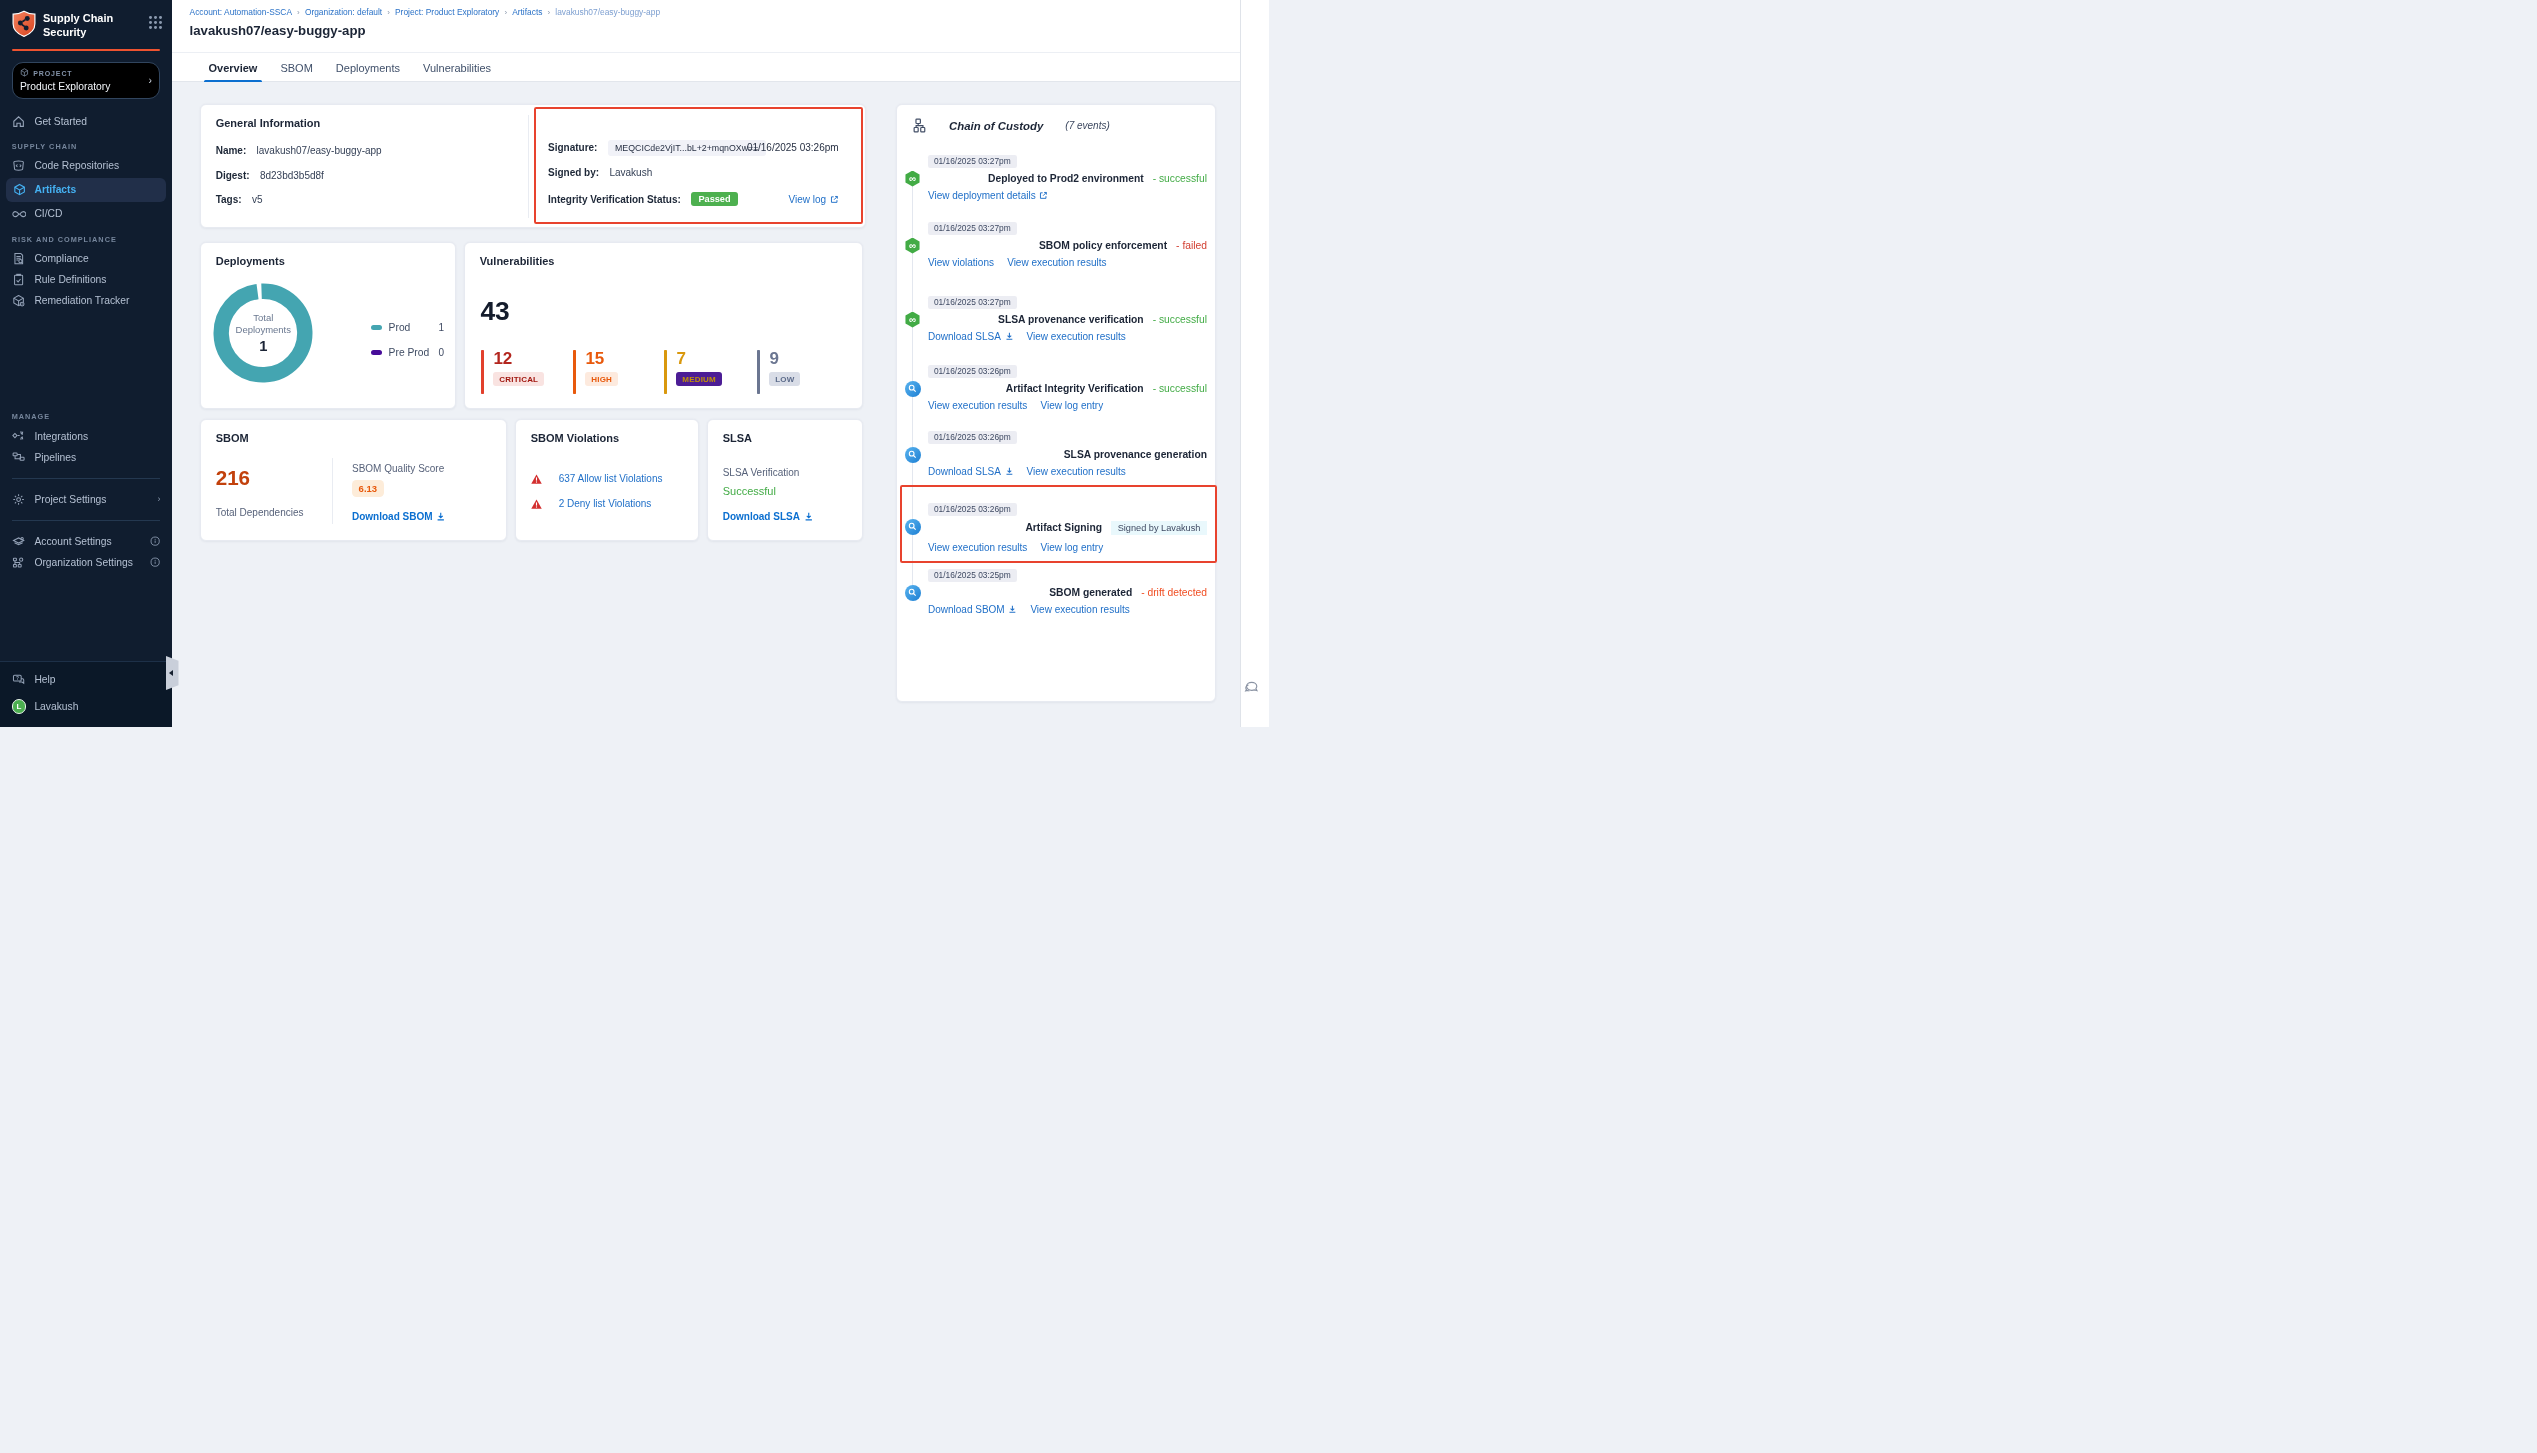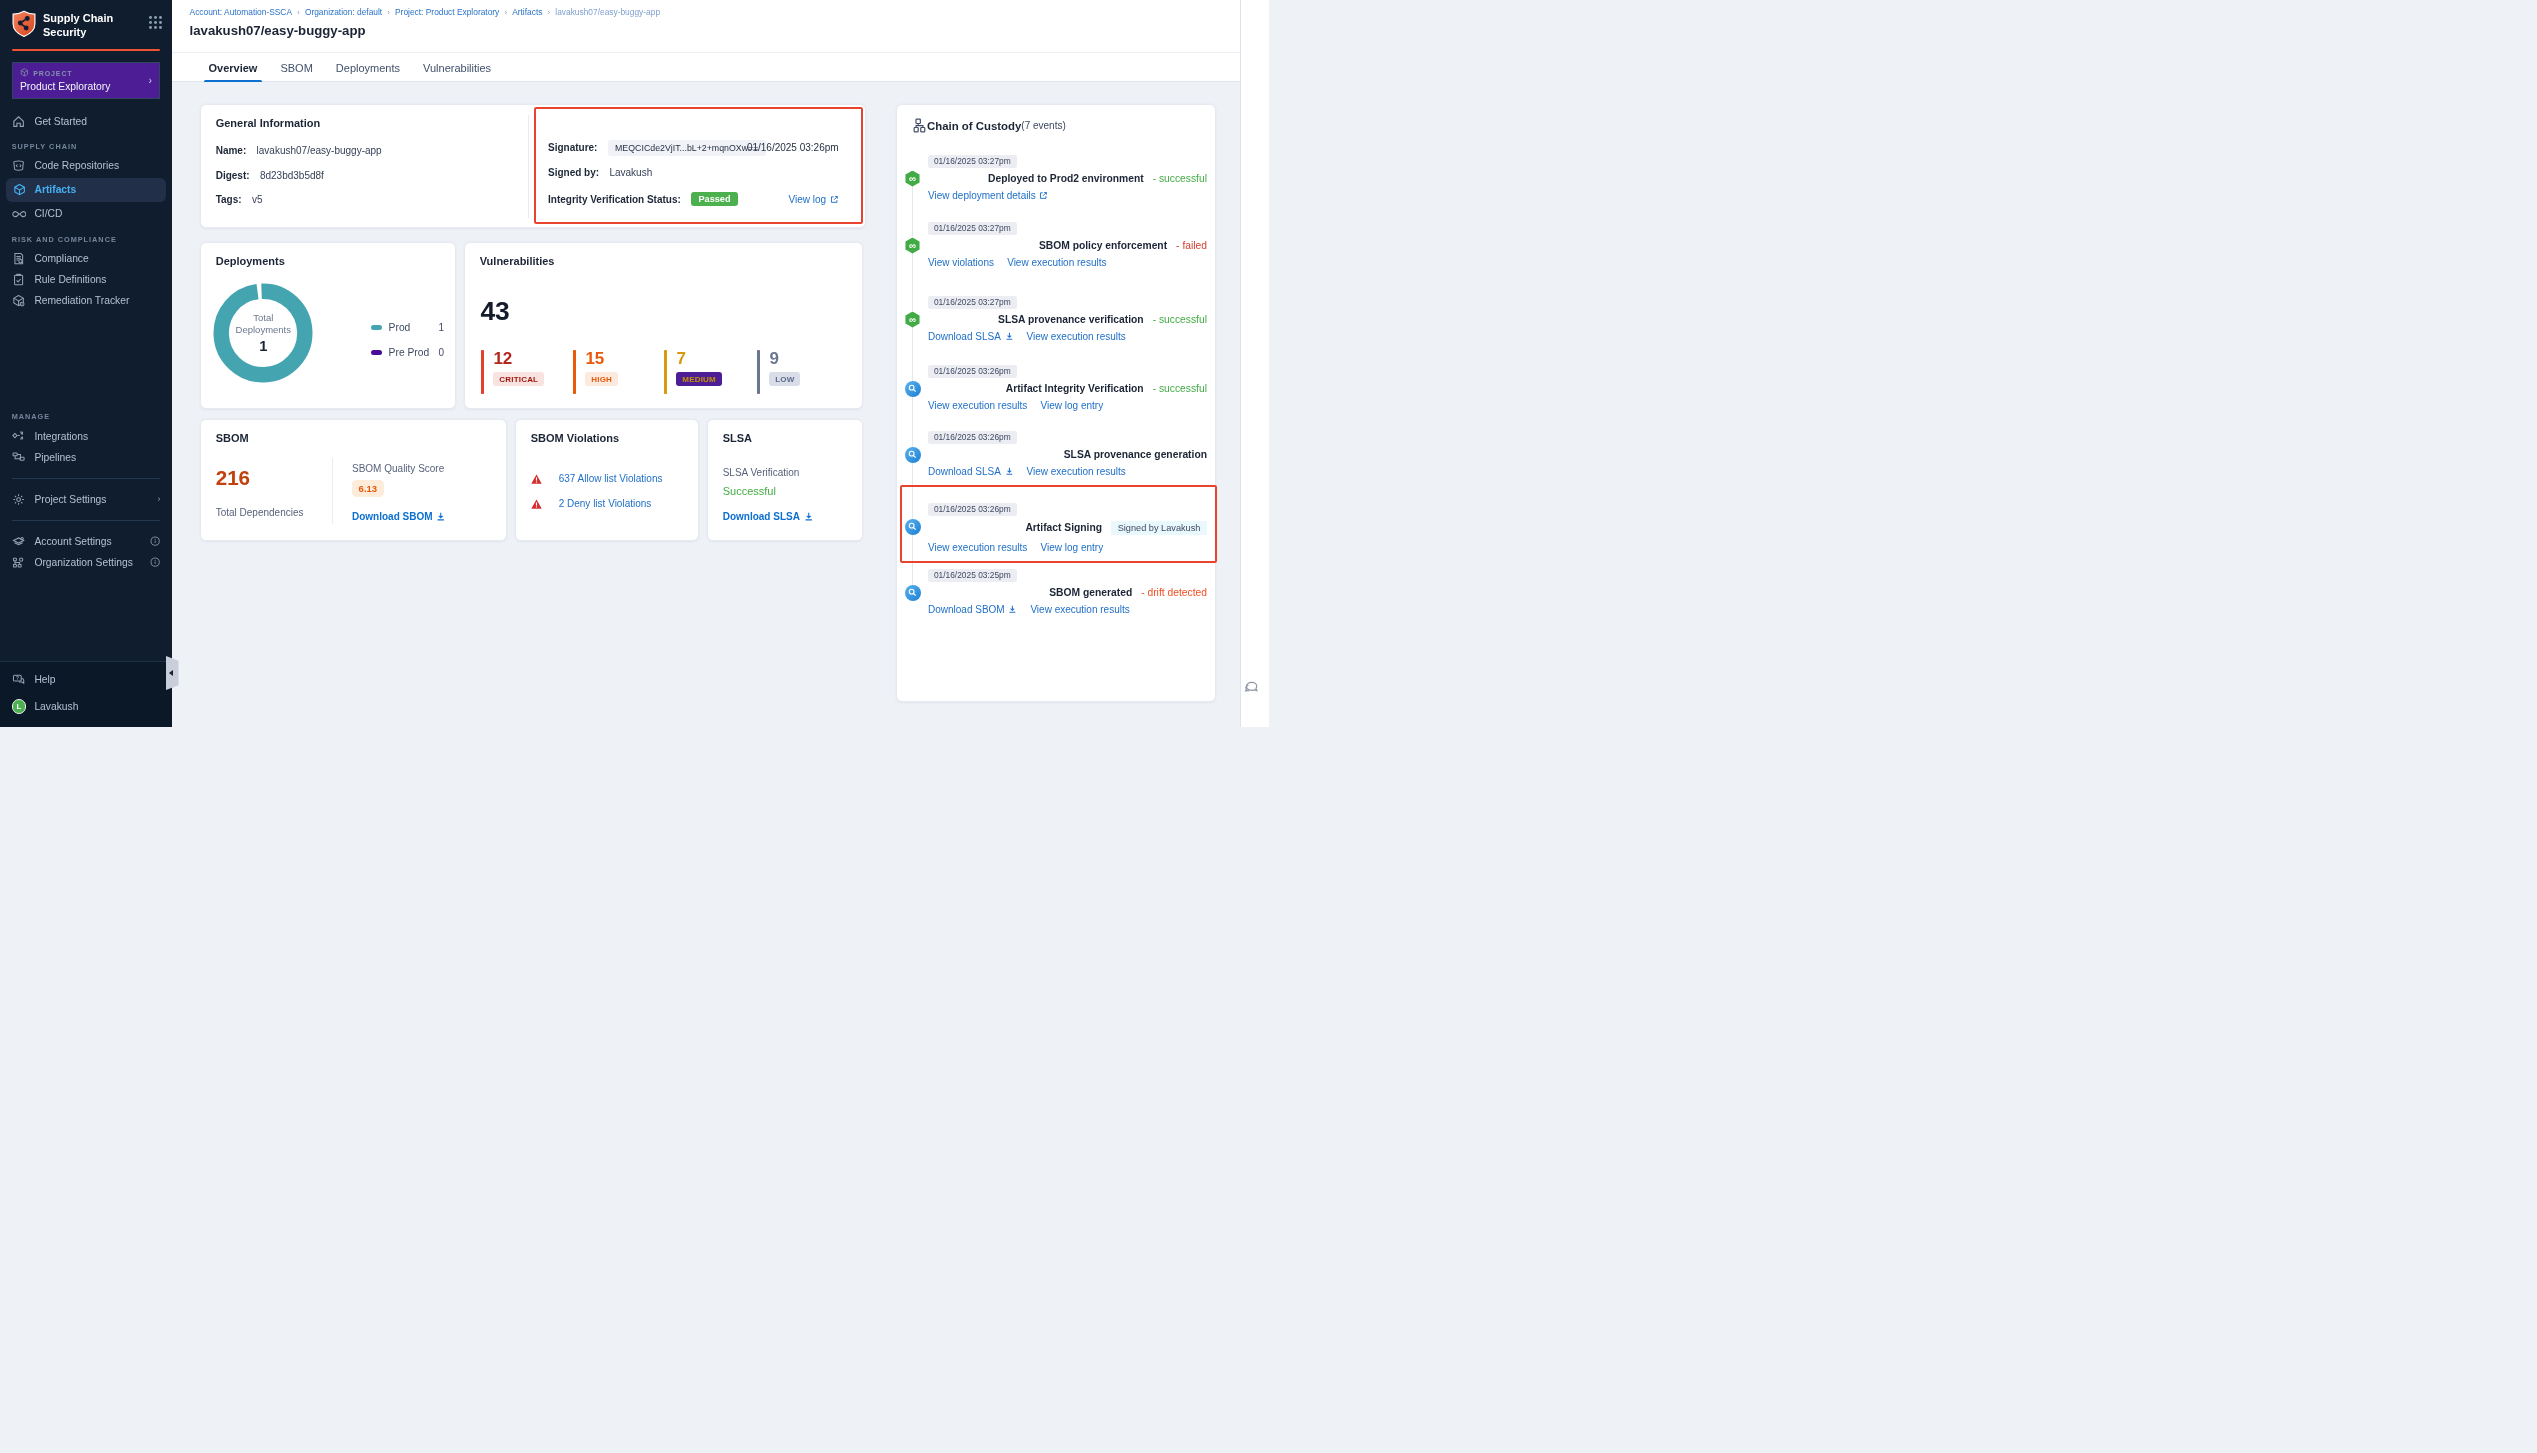--- a/index.html
+++ b/index.html
@@ -11,21 +11,21 @@
     overflow: hidden;
     color: #1c2536;
   }
   
   .sidebar { position:absolute; left:0; top:0; width:172px; height:727px; background:#101d2f; z-index:6; }
   .brand { display:flex; align-items:flex-start; padding:10.3px 10.3px 0 11.7px; gap:7.3px; }
   .brand-title { color:#fff; font-size:11px; font-weight:bold; line-height:1.25; padding-top:1.5px; width:81px; }
   .grid-icon { margin-left:auto; margin-top:5.9px; display:grid; grid-template-columns:repeat(3,2.9px); grid-gap:2.2px; }
   .grid-icon i { width:2.9px; height:2.9px; border-radius:50%; background:#8b9aaf; }
   .brand-rule { height:2.2px; background:#ee5330; margin:8.8px 11.7px 0 11.7px; border-radius:1.5px; }
-  .project-box { margin:10.3px 11.7px 0 11.7px; background:#4c1d95; border:0.7px solid #31455e; border-radius:0; padding:5.9px 7.3px; position:relative; cursor:pointer; }
+  .project-box { margin:10.3px 11.7px 0 11.7px; background:#000000; border:0.7px solid #31455e; border-radius:11px; padding:5.9px 7.3px; position:relative; cursor:pointer; }
   .project-label { display:flex; align-items:center; gap:4.4px; color:#8494aa; font-size:7px; font-weight:bold; letter-spacing:0.9px; }
   .project-name { color:#f2f5f9; font-size:10.3px; margin-top:2.9px; }
   .project-chevron { position:absolute; right:7.3px; top:50%; transform:translateY(-50%); color:#cfd8e3; font-size:10.3px; }
   .nav { padding-top:11.7px; }
   .nav-item { display:flex; align-items:center; gap:8px; height:21px; padding:0 11.7px; font-size:10.3px; color:#b4c0d2; cursor:pointer; }
   .nav-item .nlabel { white-space:nowrap; }
   .nav-item.active { background:#212f49; margin:1.5px 5.9px; padding:0 5.9px; border-radius:5.9px; height:24px; color:#45b1f2; font-weight:bold; }
   .nicon { width:14.7px; height:14.7px; display:flex; align-items:center; justify-content:center; flex:none; }
   .nicon svg { display:block; }
   .section-label { font-size:7.3px; letter-spacing:1px; color:#76869c; font-weight:bold; padding:0 11.7px; margin:10.3px 0 4.4px 0; }
@@ -106,21 +106,21 @@
   .viol-row { position:absolute; left:14.7px; display:flex; align-items:flex-end; gap:17px; }
 
   
   #slsa-card { left:707px; top:419px; width:156px; height:122px; }
   .slsa-label { position:absolute; left:14.7px; top:47px; font-size:10px; color:#57627a; }
   .slsa-status { position:absolute; left:14.7px; top:65px; font-size:11px; color:#42ab45; }
   .slsa-dl { position:absolute; left:14.7px; top:91px; }
 
   
   #coc-panel { left:896px; top:104px; width:320px; height:598px; }
-  .coc-header { position:absolute; left:16px; top:13.2px; display:flex; align-items:center; gap:0; }
+  .coc-header { position:absolute; left:16px; top:13.2px; display:flex; align-items:center; gap:22px;font-style:italic; }
   .coc-title { font-size:11.4px; font-weight:bold; color:#1c2536; }
   .coc-count { font-size:10px; color:#3d4960; }
   .timeline { position:absolute; left:14.7px; top:73px; width:1.5px; height:416px; background:#e3e7ef; }
   .event { position:absolute; left:31px; width:279px; }
   .ev-icon { position:absolute; left:-23.5px; top:17.6px; width:16px; height:16px; z-index:2; }
   .ev-icon.green { background:#42ab45; clip-path:polygon(50% 0%,94% 25%,94% 75%,50% 100%,6% 75%,6% 25%); color:#fff; font-size:9.5px; font-weight:bold; display:flex; align-items:center; justify-content:center; }
   .ev-icon.blue { background:linear-gradient(135deg,#5ab4ef,#1d7fd3); border-radius:50%; display:flex; align-items:center; justify-content:center; }
   .ev-ts { display:inline-block; background:#ecedf3; border-radius:2.2px; padding:1.5px 5.9px; font-size:8.4px; color:#3f4a63; }
   .ev-title-row { margin-top:5.1px; font-size:10.3px; display:flex; align-items:center; gap:9px;justify-content:flex-end; }
   .ev-name { font-weight:bold; color:#1c2536; }

